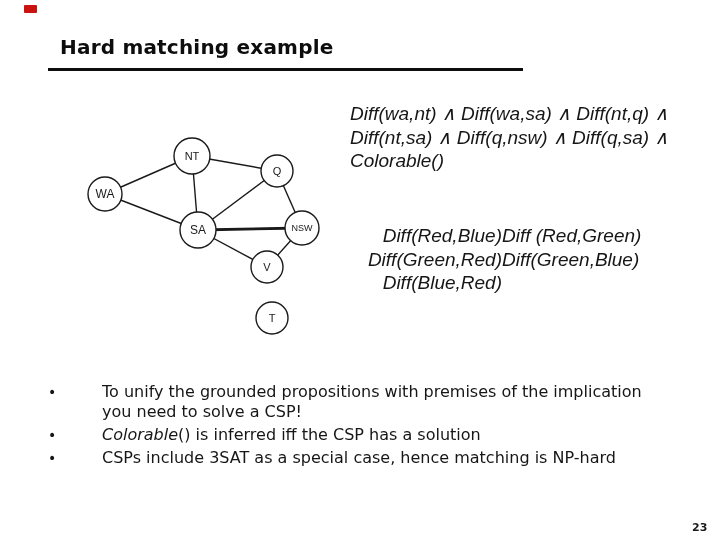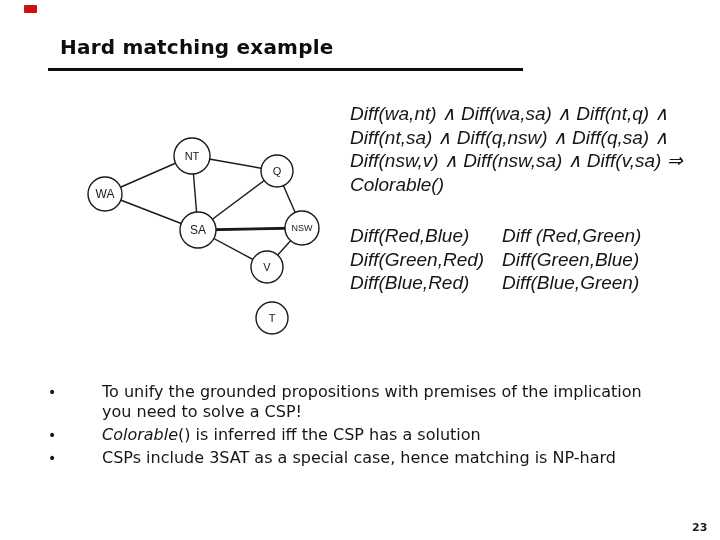--- a/index.html
+++ b/index.html
@@ -46,20 +46,21 @@
   }
 
   
   #grounded-block {
     left: 350px; top: 224px; width: 365px;
     font-family: "Liberation Sans", sans-serif;
     font-style: italic;
     font-size: 19px;
     line-height: 23.5px;
     color: #161616;
+    text-align: right;
   }
   .grounded-row { display: flex; }
   .grounded-cell-1 { width: 152px; white-space: nowrap; }
   .grounded-cell-2 { white-space: nowrap; }
 
   
   #constraint-graph { left: 58px; top: 118px; }
 
   
   #bullet-list {
@@ -91,36 +92,34 @@
 <body>
 
 <div class="abs" id="red-mark"></div>
 
 <div class="abs" id="slide-title">Hard matching example</div>
 <div class="abs" id="title-rule"></div>
 
 <div class="abs" id="implication-block">
   <div>Diff(wa,nt) ∧ Diff(wa,sa) ∧ Diff(nt,q) ∧</div>
   <div>Diff(nt,sa) ∧ Diff(q,nsw) ∧ Diff(q,sa) ∧</div>
-  <div>Diff(nsw,v) ∧ Diff(nsw,sa) ∧ Diff(v,sa) ⇒</div>
   <div>Colorable()</div>
 </div>
 
 <div class="abs" id="grounded-block">
   <div class="grounded-row">
     <span class="grounded-cell-1">Diff(Red,Blue)</span>
     <span class="grounded-cell-2">Diff (Red,Green)</span>
   </div>
   <div class="grounded-row">
     <span class="grounded-cell-1">Diff(Green,Red)</span>
     <span class="grounded-cell-2">Diff(Green,Blue)</span>
   </div>
   <div class="grounded-row">
     <span class="grounded-cell-1">Diff(Blue,Red)</span>
-    <span class="grounded-cell-2">Diff(Blue,Green)</span>
   </div>
 </div>
 
 <svg class="abs" id="constraint-graph" width="290" height="230">
     <line x1="47" y1="76" x2="134" y2="38" stroke="#1a1a1a" stroke-width="1.4"></line>
     <line x1="47" y1="76" x2="140" y2="112" stroke="#1a1a1a" stroke-width="1.4"></line>
     <line x1="134" y1="38" x2="140" y2="112" stroke="#1a1a1a" stroke-width="1.4"></line>
     <line x1="134" y1="38" x2="219" y2="53" stroke="#1a1a1a" stroke-width="1.4"></line>
     <line x1="219" y1="53" x2="140" y2="112" stroke="#1a1a1a" stroke-width="1.4"></line>
     <line x1="219" y1="53" x2="244" y2="110" stroke="#1a1a1a" stroke-width="1.4"></line>

